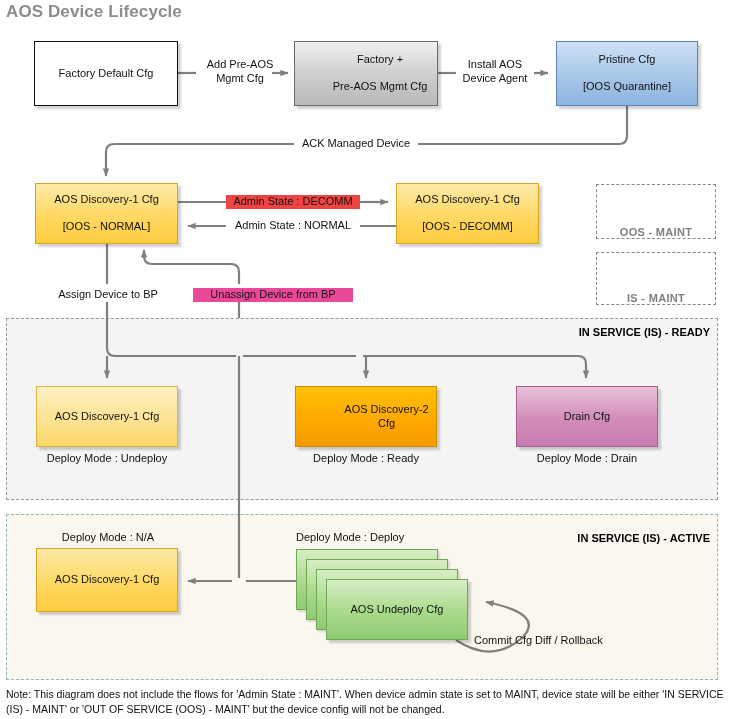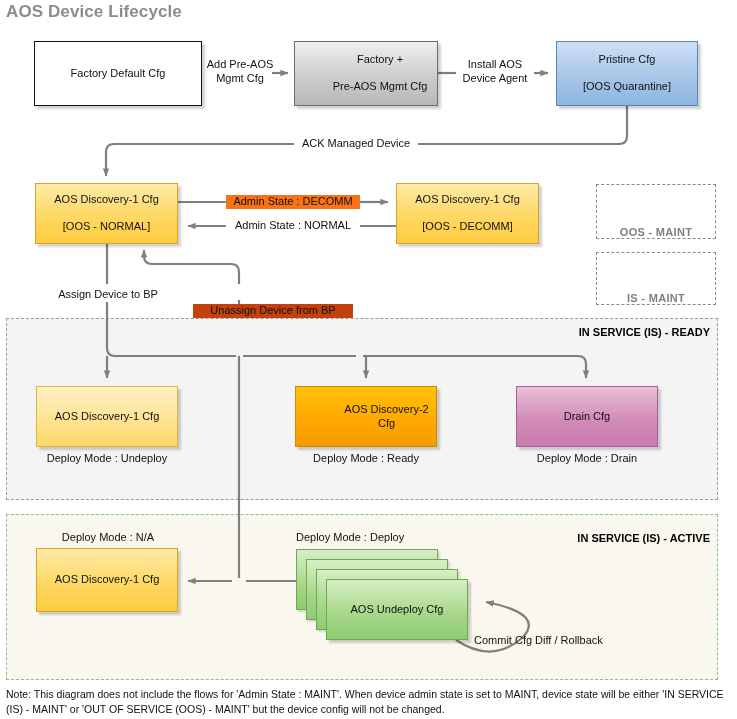--- a/index.html
+++ b/index.html
@@ -101,21 +101,21 @@
 
       <path d="M239,356 L239,578"></path>
 
       <path d="M232,581 L188,581" marker-end="url(#ah)"></path>
       <path d="M246,581 L310,581" marker-end="url(#ah)"></path>
 
       <path d="M456,640 Q492,664 522,638 Q546,614 486,602" marker-end="url(#ah)"></path>
     </g>
   </svg>
 
-  <div class="node n-white" style="left:34px;top:41px;width:168px;height:65px;">
+  <div class="node n-white" style="left:34px;top:41px;width:144px;height:65px;">
     <span>Factory Default Cfg</span>
   </div>
 
   <div class="node n-grey" style="left:294px;top:41px;width:144px;height:65px;">
     <span>
       <span>Factory +</span><br>
       <span>Pre-AOS Mgmt Cfg</span>
     </span>
   </div>
 
@@ -145,32 +145,32 @@
     </span>
   </div>
 
   <div class="node n-yellow" style="left:396px;top:183px;width:143px;height:61px;">
     <span>
       <span>AOS Discovery-1 Cfg</span><br>
       <span>[OOS - DECOMM]</span>
     </span>
   </div>
 
-  <div class="edge-label" style="left:226px;top:195px;width:134px;background:#f97316;text-align:center;">Admin State : DECOMM</div>
+  <div class="edge-label" style="left:226px;top:195px;width:134px;background:#ef4444;text-align:center;">Admin State : DECOMM</div>
   <div class="edge-label" style="left:226px;top:219px;width:134px;background:#fff;">Admin State : NORMAL</div>
 
   <div class="dashnode" style="left:596px;top:184px;width:120px;height:55px;">
     <span>OOS - MAINT</span>
   </div>
   <div class="dashnode" style="left:596px;top:252px;width:120px;height:53px;">
     <span>IS - MAINT</span>
   </div>
 
   <div class="edge-label" style="left:38px;top:288px;width:140px;background:#fff;">Assign Device to BP</div>
-  <div class="edge-label" style="left:193px;top:304px;width:160px;background:#c2410c;">Unassign Device from BP</div>
+  <div class="edge-label" style="left:193px;top:288px;width:160px;background:#ec4899;">Unassign Device from BP</div>
 
   <div class="node n-yellow-l" style="left:36px;top:386px;width:142px;height:61px;">
     <span>AOS Discovery-1 Cfg</span>
   </div>
   <div class="cap" style="left:22px;top:452px;width:170px;">Deploy Mode : Undeploy</div>
 
   <div class="node n-orange" style="left:295px;top:386px;width:142px;height:61px;">
     <span>AOS Discovery-2 Cfg</span>
   </div>
   <div class="cap" style="left:286px;top:452px;width:160px;">Deploy Mode : Ready</div>

